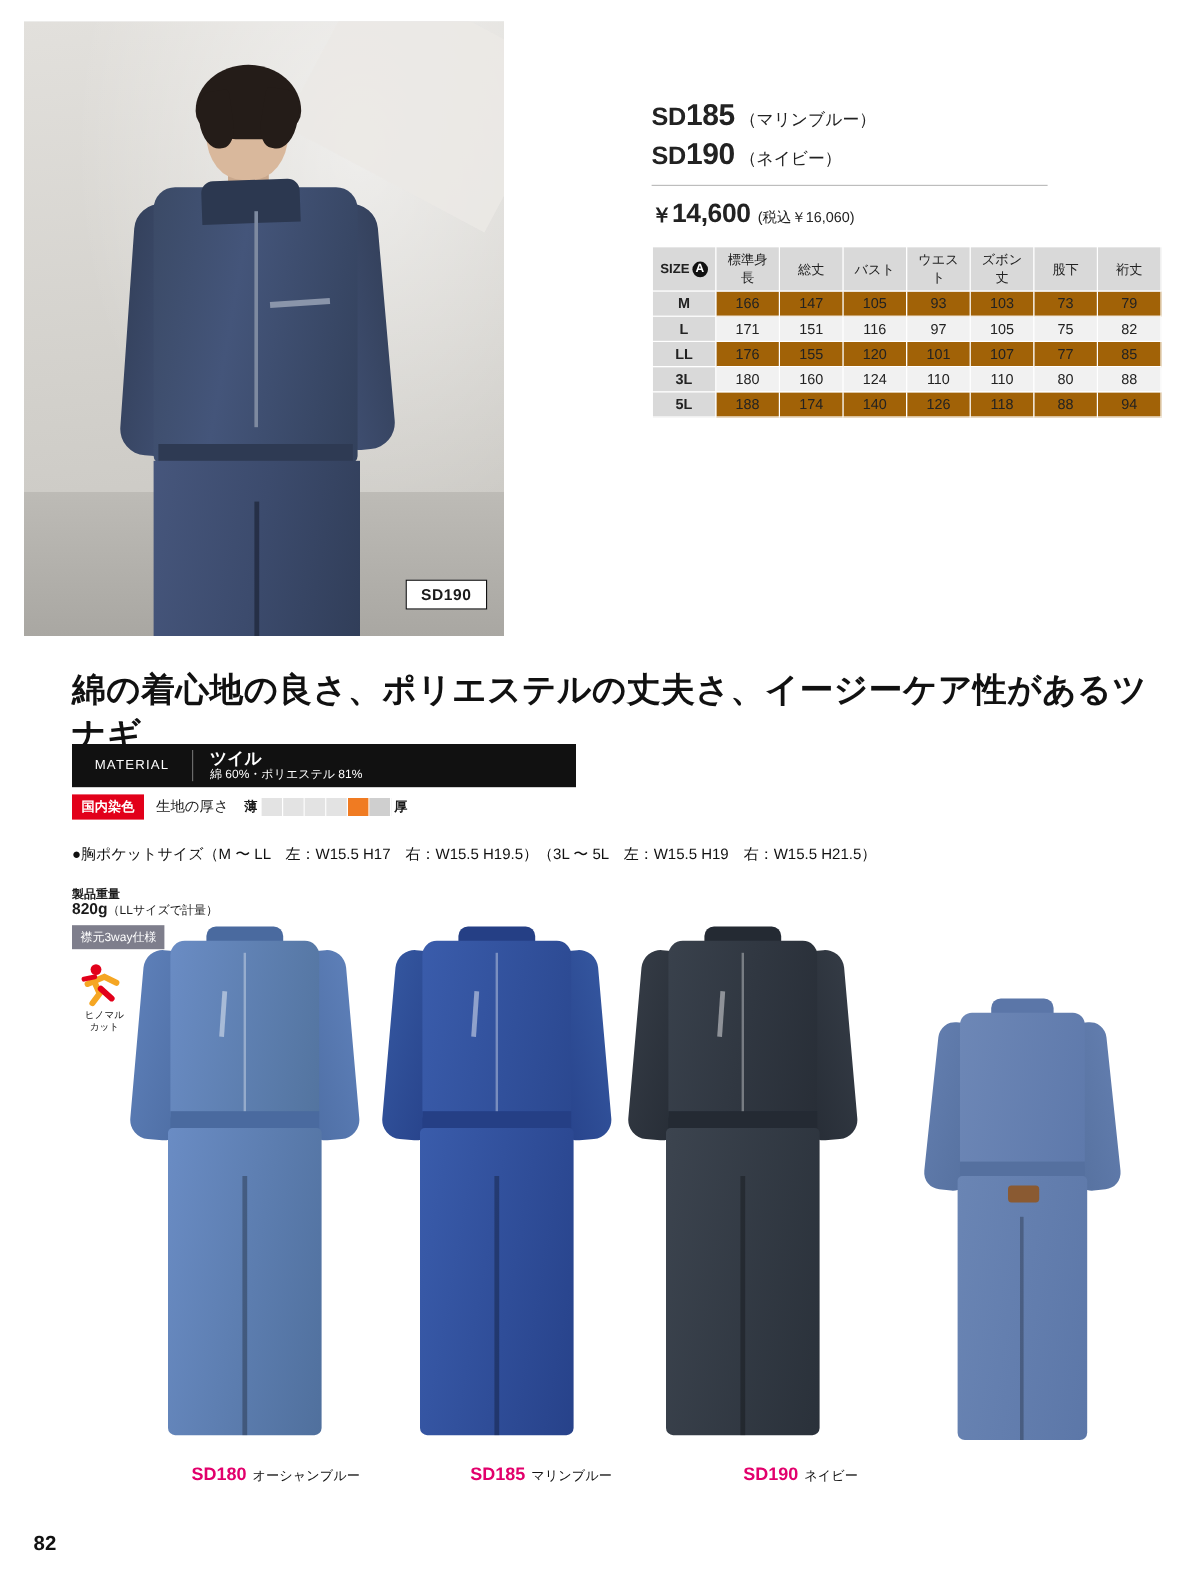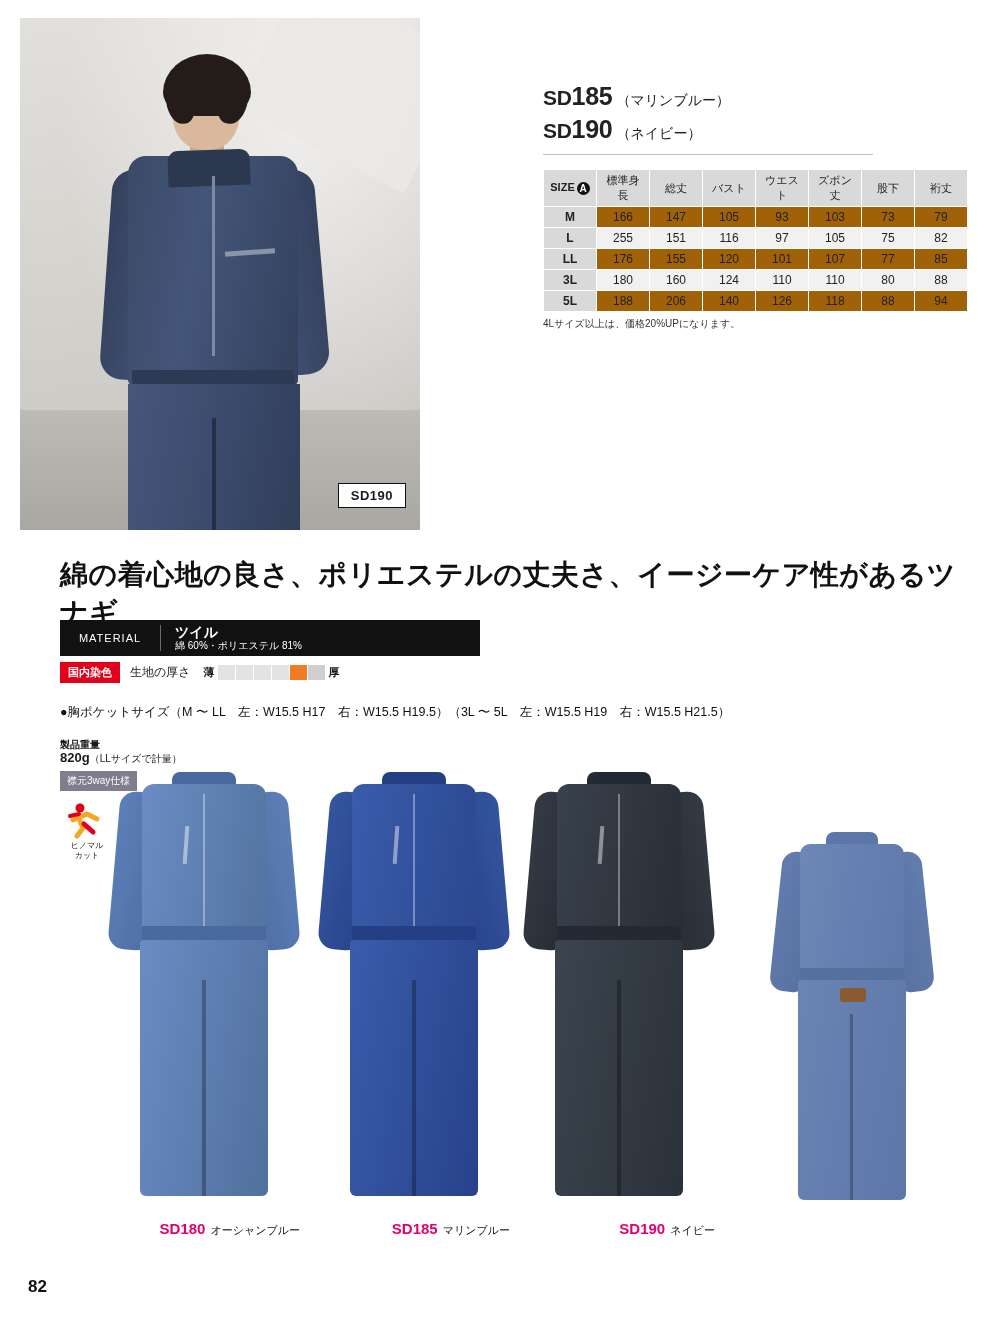--- a/index.html
+++ b/index.html
@@ -543,20 +543,23 @@
 
   <div class="code-line">
     <span class="code"><span class="pref">SD</span><span>185</span></span><span class="cname">（マリンブルー）</span>
   </div>
   <div class="code-line">
     <span class="code"><span class="pref">SD</span><span>190</span></span><span class="cname">（ネイビー）</span>
   </div>
 
   <hr class="rule">
 
+  <div class="price">
+    <span class="yen">￥</span><span class="amount">14,600</span><span class="tax">(税込￥16,060)</span>
+  </div>
 
   <table class="size-table">
     <thead>
       <tr>
         <th class="first"><span>SIZE</span><span class="sizeA">A</span></th>
         <th>標準身長</th>
         <th>総丈</th>
         <th>バスト</th>
         <th>ウエスト</th>
         <th>ズボン丈</th>
@@ -570,21 +573,21 @@
         <td>166</td>
         <td>147</td>
         <td>105</td>
         <td>93</td>
         <td>103</td>
         <td>73</td>
         <td>79</td>
       </tr>
       <tr>
         <td>L</td>
-        <td>255</td>
+        <td>171</td>
         <td>151</td>
         <td>116</td>
         <td>97</td>
         <td>105</td>
         <td>75</td>
         <td>82</td>
       </tr>
       <tr>
         <td>LL</td>
         <td>176</td>
@@ -601,30 +604,29 @@
         <td>160</td>
         <td>124</td>
         <td>110</td>
         <td>110</td>
         <td>80</td>
         <td>88</td>
       </tr>
       <tr>
         <td>5L</td>
         <td>188</td>
-        <td>206</td>
+        <td>174</td>
         <td>140</td>
         <td>126</td>
         <td>118</td>
         <td>88</td>
         <td>94</td>
       </tr>
     </tbody>
   </table>
-  <div class="table-note">4Lサイズ以上は、価格20%UPになります。</div>
 </div>
 
 <div class="headline">綿の着心地の良さ、ポリエステルの丈夫さ、イージーケア性があるツナギ</div>
 
 <div class="material-bar">
   <div class="label">MATERIAL</div>
   <div class="sep"></div>
   <div class="val">
     <span class="m1">ツイル</span>
     <span class="m2">綿 60%・ポリエステル 81%</span>

